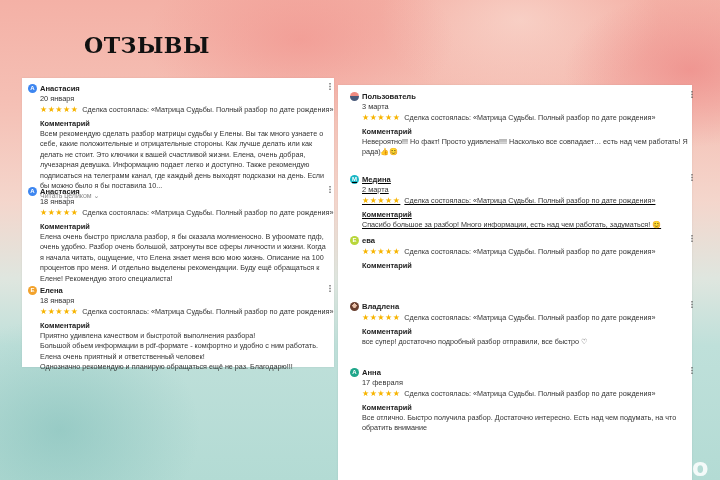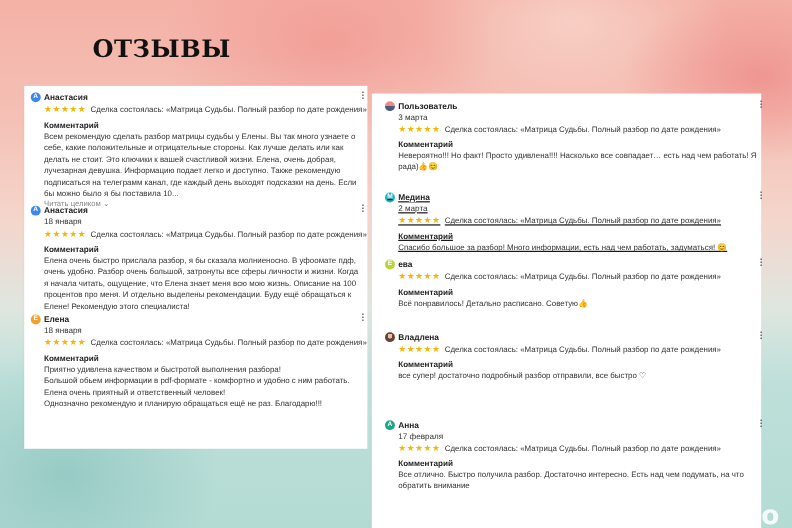--- a/index.html
+++ b/index.html
@@ -15,21 +15,21 @@
   }
   .title {
     position:absolute; left:84px; top:32px;
     font-family:"DejaVu Serif", serif; font-weight:900; font-size:22px;
     letter-spacing:0.5px; color:#111;
   }
   .card {
     position:absolute; background:#fff;
     box-shadow:0 0 2px rgba(0,0,0,0.08);
   }
-  .card.left { left:22px; top:78px; width:312px; height:330px; }
+  .card.left { left:22px; top:78px; width:312px; height:289px; }
   .card.right { left:338px; top:85px; width:354px; height:422px; }
   .review { position:relative; padding:0 0 0 0; }
   .rv-head { display:flex; align-items:center; height:12px; }
   .avatar {
     width:9px; height:9px; border-radius:50%; display:inline-flex;
     align-items:center; justify-content:center; color:#fff;
     font-size:6px; font-weight:bold; margin-right:3px; flex:0 0 auto;
   }
   .name { font-size:7.6px; font-weight:bold; color:#222; }
   .menu { position:absolute; right:6px; top:1px; font-size:8px; color:#555; font-weight:bold; line-height:8px; }
@@ -58,20 +58,21 @@
 <div class="title">ОТЗЫВЫ</div>
 
 <div class="card left">
 
   <div class="review" style="position:absolute; left:0; top:4px; width:312px;">
     <div class="rv-head">
       <span class="avatar" style="background:#3d86f0">А</span>
       <span class="name">Анастасия</span>
     </div>
     <span class="menu">⋮</span>
+    <div class="date">20 января</div>
     <div class="rating-row">
       <span class="stars">★★★★★</span>
       <span class="deal">Сделка состоялась: «Матрица Судьбы. Полный разбор по дате рождения»</span>
     </div>
     <div class="c-label">Комментарий</div>
     <div class="c-text">Всем рекомендую сделать разбор матрицы судьбы у Елены. Вы так много узнаете о себе, какие положительные и отрицательные стороны. Как лучше делать или как делать не стоит. Это ключики к вашей счастливой жизни. Елена, очень добрая, лучезарная девушка. Информацию подает легко и доступно. Также рекомендую подписаться на телеграмм канал, где каждый день выходят подсказки на день. Если бы можно было я бы поставила 10...</div>
     <div class="read-more">Читать целиком ⌄</div>
   </div>
 
   <div class="review" style="position:absolute; left:0; top:107px; width:312px;">
@@ -146,38 +147,37 @@
     <div class="rv-head">
       <span class="avatar" style="background:#b8d63a">Е</span>
       <span class="name">ева</span>
     </div>
     <span class="menu" style="right:8px">⋮</span>
     <div class="rating-row">
       <span class="stars">★★★★★</span>
       <span class="deal">Сделка состоялась: «Матрица Судьбы. Полный разбор по дате рождения»</span>
     </div>
     <div class="c-label">Комментарий</div>
-    <div class="c-text">Всё понравилось! Детально расписано. Советую👍</div>
   </div>
 
   <div class="review" style="position:absolute; left:0; top:215px; width:354px;">
     <div class="rv-head">
       <span class="avatar" style="background:radial-gradient(circle at 50% 40%, #e8c0a8 30%, #6a4030 32%)"></span>
       <span class="name">Владлена</span>
     </div>
     <span class="menu" style="right:8px">⋮</span>
     <div class="rating-row">
       <span class="stars">★★★★★</span>
       <span class="deal">Сделка состоялась: «Матрица Судьбы. Полный разбор по дате рождения»</span>
     </div>
     <div class="c-label">Комментарий</div>
     <div class="c-text">все супер! достаточно подробный разбор отправили, все быстро ♡</div>
   </div>
 
-  <div class="review" style="position:absolute; left:0; top:281px; width:354px;margin-top:14px;">
+  <div class="review" style="position:absolute; left:0; top:281px; width:354px;">
     <div class="rv-head">
       <span class="avatar" style="background:#1fa68a">А</span>
       <span class="name">Анна</span>
     </div>
     <span class="menu" style="right:8px">⋮</span>
     <div class="date">17 февраля</div>
     <div class="rating-row">
       <span class="stars">★★★★★</span>
       <span class="deal">Сделка состоялась: «Матрица Судьбы. Полный разбор по дате рождения»</span>
     </div>

